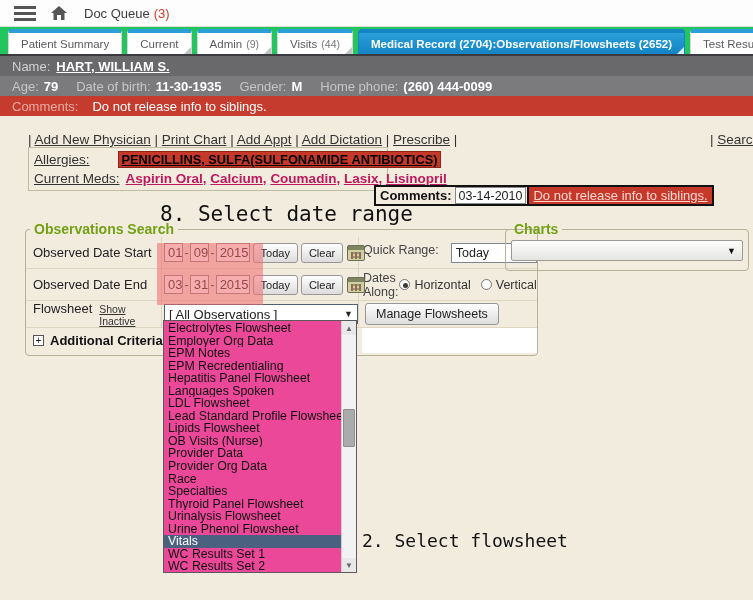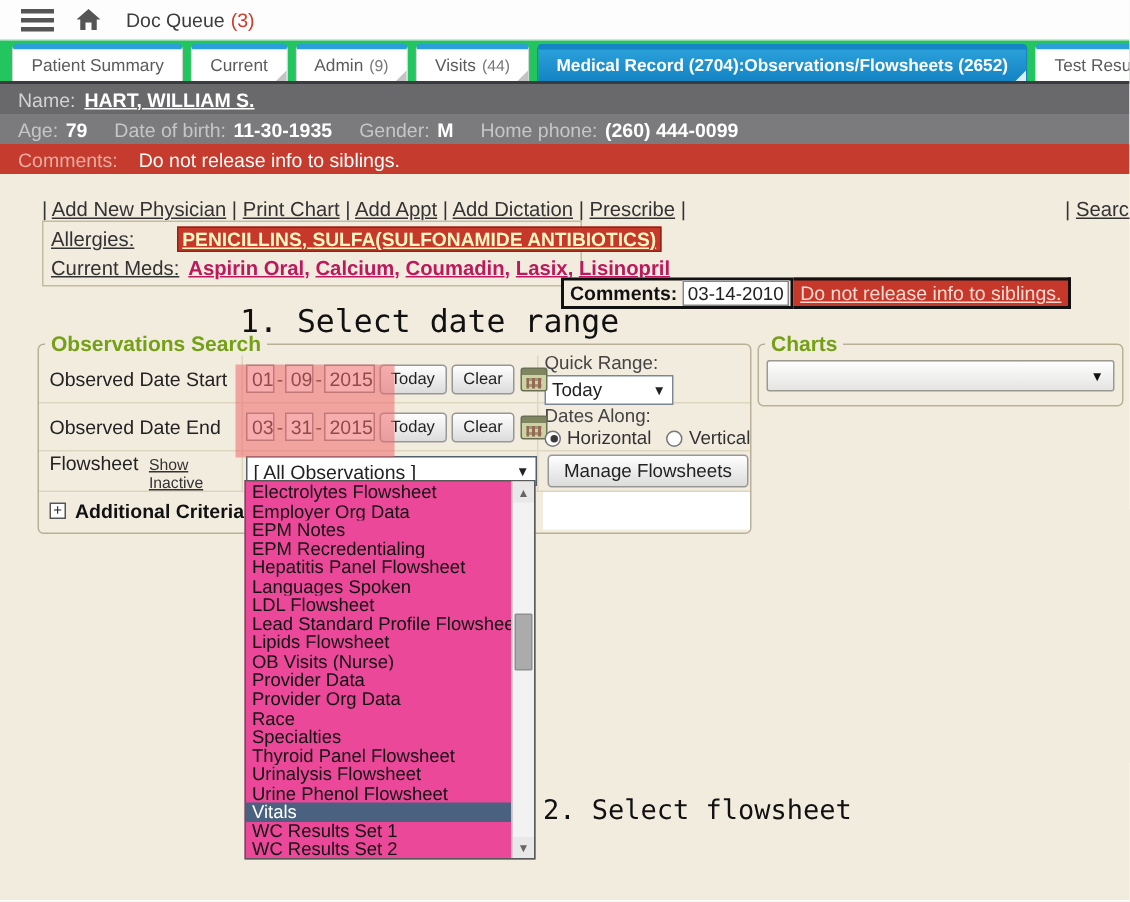--- a/index.html
+++ b/index.html
@@ -51,21 +51,21 @@
   .alink { cursor:pointer; }
   .alink .u { text-decoration:underline; }
   .alink::after { content:" | "; }
   .search-link { position:absolute; top:16px; left:710px; font-size:13.5px; color:#333; white-space:nowrap; }
   .search-link .u { text-decoration:underline; cursor:pointer; }
 
   .allergy-box { position:absolute; top:31px; left:28px; width:360px; border:1px solid #c2bba3;
                  padding:2px 5px; font-size:13.5px; }
   .ab-row { display:flex; align-items:center; height:19px; }
   .ab-lbl { color:#333; text-decoration:underline; margin-right:6px; white-space:nowrap; cursor:pointer; }
-  .allergy-chip { background:#c5382a; border:1px solid #8e2417; color:#fef9c3; font-weight:bold;
+  .allergy-chip { background:#c5382a; border:1px solid #8e2417; color:#000000; font-weight:bold;
                   padding:0 3px; margin-left:22px; white-space:nowrap; font-size:12.8px; }
   .allergy-item { text-decoration:underline; cursor:pointer; }
   .allergy-item:not(:last-child)::after { content:", "; text-decoration:none; }
   .meds-list { white-space:nowrap; }
   .med { font-weight:bold; color:#be185d; cursor:pointer; }
   .med .u { text-decoration:underline; }
   .med:not(:last-child)::after { content:", "; }
 
   .comments-inline { position:absolute; top:69px; left:374px; display:flex; align-items:stretch; font-size:13px; }
   .ci-box { border:2px solid #111; background:#f2ecdf; display:flex; align-items:center; padding:0 1px 0 4px; height:21px; }
@@ -100,21 +100,21 @@
   .dash { margin:0 1px; color:#333; font-size:13px; }
   .btn { background:linear-gradient(#fefefe,#dcdcdc); border:1px solid #979797; border-radius:3px;
          font-size:11px; color:#222; height:20px; display:inline-flex; align-items:center;
          padding:0 7px; margin-left:3px; cursor:pointer; white-space:nowrap; }
   .cal-icon { width:18px; height:16px; margin-left:4px; border:1px solid #6b6f54; border-radius:2px;
               background:linear-gradient(#7e8560 0 4px, #ccd2a2 4px); position:relative; cursor:pointer; flex:0 0 auto; }
   .cal-icon::after { content:""; position:absolute; left:3px; top:6px; width:10px; height:7px;
                      background:repeating-linear-gradient(90deg,#8a4f43 0 2px,transparent 2px 4px),
                                 repeating-linear-gradient(#8a8f6d 0 2px,transparent 2px 4px); opacity:.8; }
 
-  .rgt-stack { display:flex; flex-direction:column; justify-content:space-between; gap:1px; width:100%; }
+  .rgt-stack { display:flex; flex-direction:row; justify-content:space-between; gap:1px; width:100%; }
   .sm-lbl { font-size:12.5px; color:#444; }
   .select { background:#fff; border:1px solid #7b8794; height:20px; display:flex; align-items:center;
             justify-content:space-between; font-size:12.5px; color:#222; padding:0 4px; cursor:pointer; }
   .select .arr { font-size:9px; color:#222; margin-left:4px; }
   .qr-select { width:86px; }
   .radio-row { display:flex; align-items:center; gap:10px; font-size:12.5px; color:#333; }
   .radio-opt { display:flex; align-items:center; gap:4px; cursor:pointer; }
   .radio { width:11px; height:11px; border:1px solid #777; border-radius:50%; background:#fdfdfd; position:relative; flex:0 0 auto; }
   .radio.checked::after { content:""; position:absolute; left:2.5px; top:2.5px; width:5px; height:5px;
                           border-radius:50%; background:#3a3a3a; }
@@ -251,21 +251,21 @@
     </div>
 
     <div class="comments-inline">
       <div class="ci-box">
         <span class="ci-lbl">Comments:</span>
         <span class="ci-date">03-14-2010</span>
       </div>
       <div class="ci-chip">Do not release info to siblings.</div>
     </div>
 
-    <div class="annotation a1">1. Select date range</div>
+    <div class="annotation a1">8. Select date range</div>
 
     <fieldset class="obs-fs">
       <legend>Observations Search</legend>
 
       <div class="obs-row r-date">
         <div class="cell cell-lbl">Observed Date Start</div>
         <div class="cell cell-ctl">
           <span class="dt-input">01</span>
             <span class="dash">-</span>
             <span class="dt-input">09</span>

